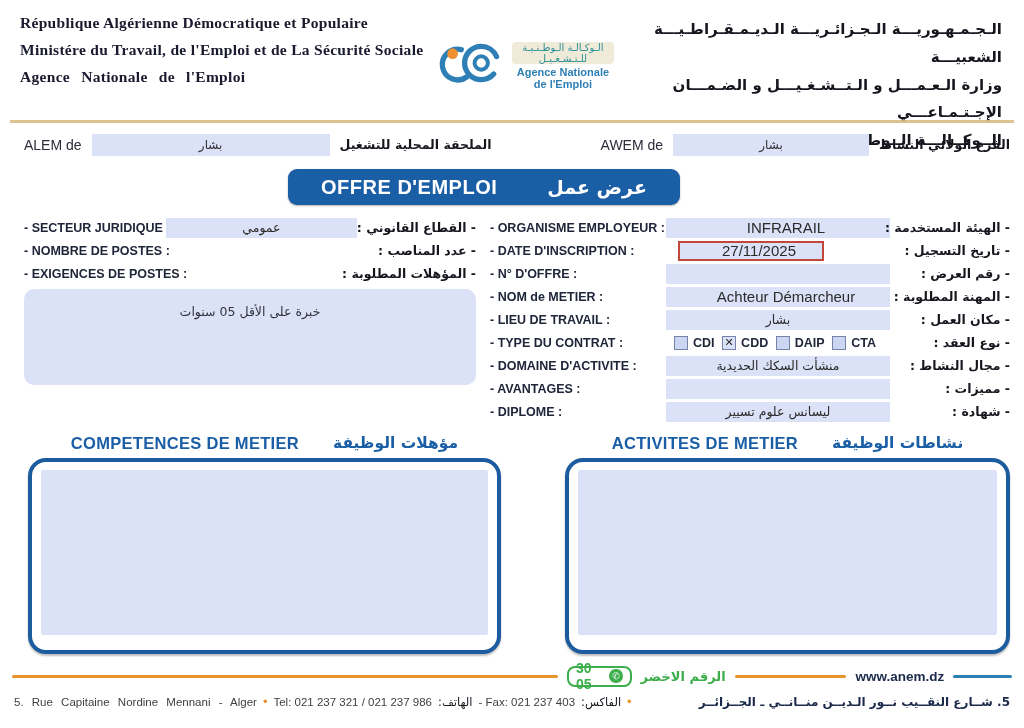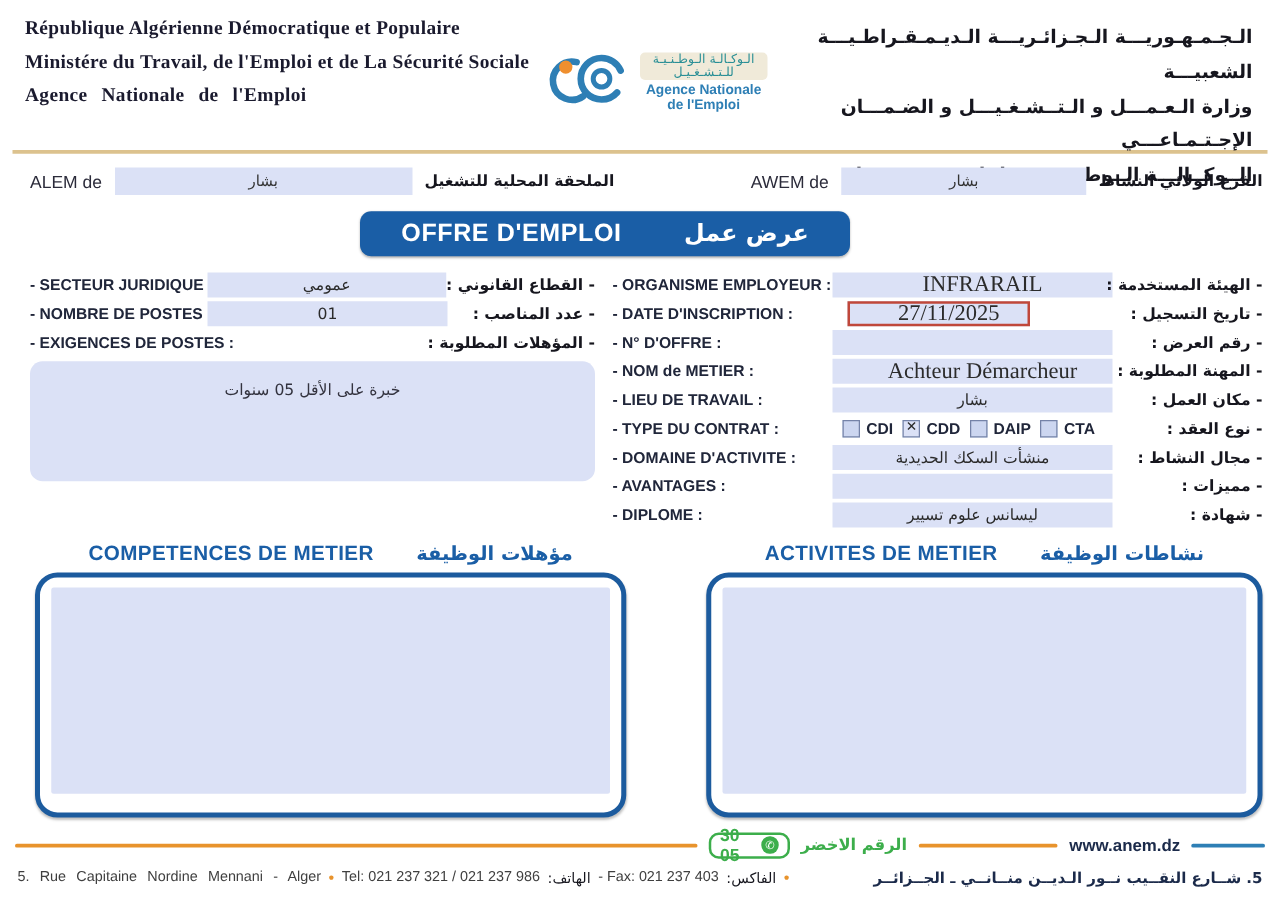--- a/index.html
+++ b/index.html
@@ -41,21 +41,21 @@
   .form { display:flex; padding:2px 14px 0 24px; gap:14px; height:208px; }
   .col-left { width:452px; }
   .col-right { flex:1; }
   .row { display:flex; align-items:center; height:21px; margin-bottom:2px; }
   .flabel { font-size:12.5px; font-weight:bold; color:#20263a; white-space:nowrap; }
   .l-label { width:142px; } .r-label { width:176px; }
   .ffield { height:20px; background:#dbe1f6; display:flex; align-items:center;
             justify-content:center; font-family:"DejaVu Sans", sans-serif; font-size:12.5px; color:#2b2b2b; }
   .l-field { width:192px; }
   .r-field { flex:1; margin-right:8px; }
-  .r-field.latin { font-family:Liberation Serif, serif; font-size:18px;padding-left:16px; }
+  .r-field.latin { font-family:Liberation Sans, sans-serif; font-size:15px;padding-left:16px; }
   .r-field.date { flex:none; width:146px; border:2px solid #c0473a; margin-left:12px; background:#dbe1f6; }
   .spacer { flex:1; }
   .arlabel { font-family:"DejaVu Sans", sans-serif; font-weight:bold; font-size:12.5px;
              direction:rtl; text-align:right; color:#16161e; white-space:nowrap; }
   .l-ar { flex:1; } .r-ar { width:112px; }
   .bigfield { margin-top:5px; height:96px; background:#dbe1f6; border-radius:10px;
               text-align:center; padding-top:15px; font-family:"DejaVu Sans", sans-serif;
               font-size:12.5px; color:#33333f; direction:rtl; }
   .cbzone { flex:1; display:flex; align-items:center; padding:0 14px 0 8px;
             justify-content:space-between; margin-right:8px; }
@@ -149,21 +149,20 @@
   <div class="form">
 
     <div class="col-left">
       <div class="row">
         <span class="flabel l-label">- SECTEUR JURIDIQUE :</span>
         <span class="ffield l-field">عمومي</span>
         <span class="arlabel l-ar">- القطاع القانوني :</span>
       </div>
       <div class="row">
         <span class="flabel l-label">- NOMBRE DE POSTES :</span>
-        <span class="ffield l-field">01</span>
         <span class="arlabel l-ar">- عدد المناصب :</span>
       </div>
       <div class="row">
         <span class="flabel">- EXIGENCES DE POSTES :</span>
         <span class="spacer"></span>
         <span class="arlabel">- المؤهلات المطلوبة :</span>
       </div>
       <div class="bigfield">خبرة على الأقل 05 سنوات</div>
     </div>
 

